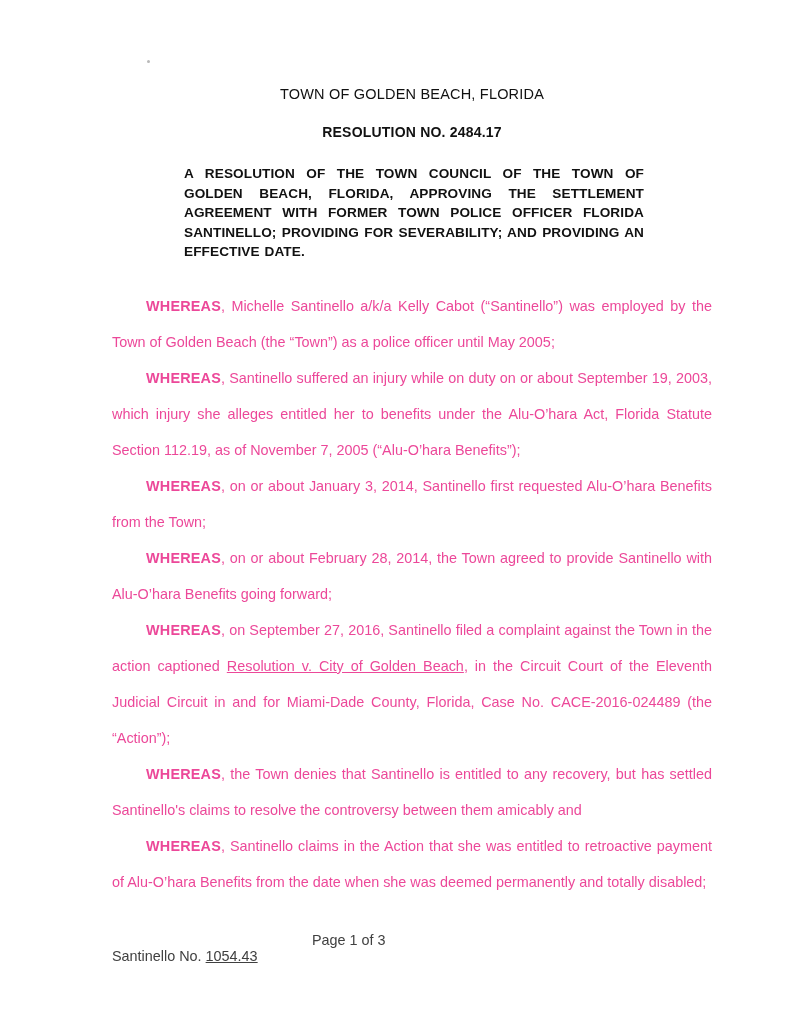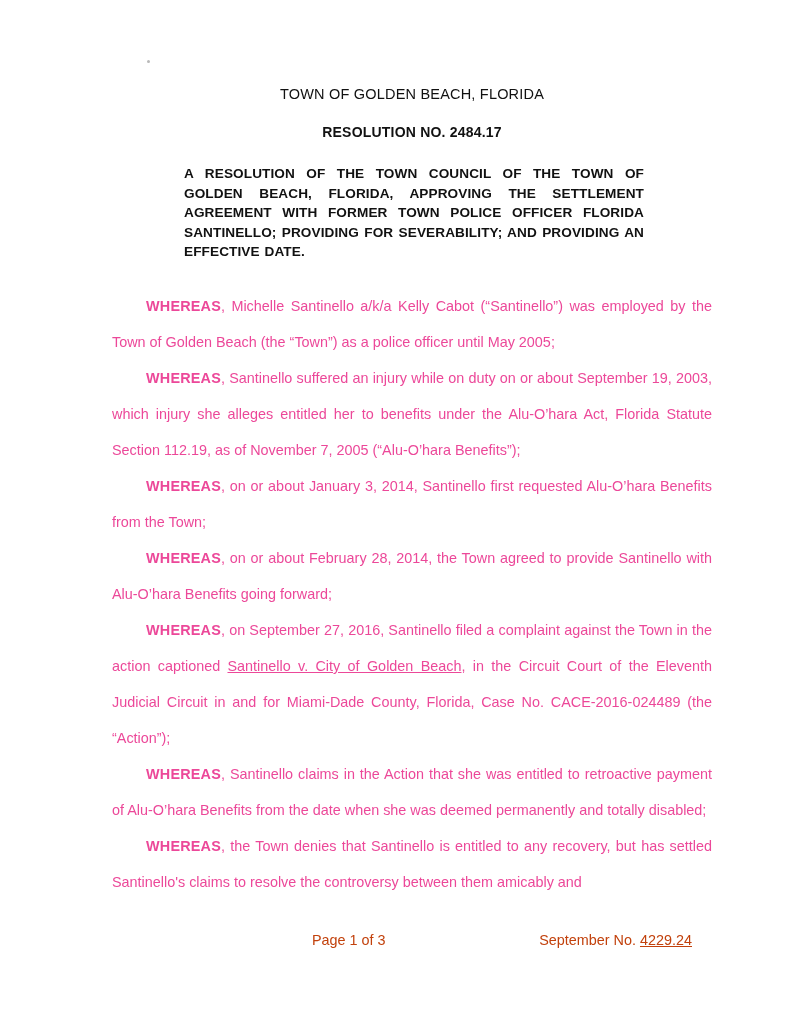--- a/index.html
+++ b/index.html
@@ -75,21 +75,22 @@
     text-decoration: underline;
   }
   .footer {
     position: absolute;
     left: 112px;
     top: 932px;
     width: 600px;
     font-size: 14.4px;
     display: flex;
     justify-content: space-between;
-    color: #c2410c;
+    color: #404040;
+    flex-direction: column;
   }
   .footer .left {
     padding-left: 200px;
   }
   .footer .right {
     padding-right: 20px;
   }
   .footer .u {
     text-decoration: underline;
   }
@@ -119,31 +120,31 @@
 
     <p class="para">
       <span class="lead">WHEREAS</span><span>, on or about January 3, 2014, Santinello first requested Alu-O’hara Benefits from the Town;</span>
     </p>
 
     <p class="para">
       <span class="lead">WHEREAS</span><span>, on or about February 28, 2014, the Town agreed to provide Santinello with Alu-O’hara Benefits going forward;</span>
     </p>
 
     <p class="para">
-      <span class="lead">WHEREAS</span><span>, on September 27, 2016, Santinello filed a complaint against the Town in the action captioned </span><span class="u">Santinello v. City of Golden Beach</span><span>, in the Circuit Court of the Eleventh Judicial Circuit in and for Miami-Dade County, Florida, Case No. CACE-2016-024489 (the “Action”);</span>
+      <span class="lead">WHEREAS</span><span>, on September 27, 2016, Santinello filed a complaint against the Town in the action captioned </span><span class="u">Resolution v. City of Golden Beach</span><span>, in the Circuit Court of the Eleventh Judicial Circuit in and for Miami-Dade County, Florida, Case No. CACE-2016-024489 (the “Action”);</span>
+    </p>
+
+    <p class="para">
+      <span class="lead">WHEREAS</span><span>, the Town denies that Santinello is entitled to any recovery, but has settled Santinello's claims to resolve the controversy between them amicably and</span>
     </p>
 
     <p class="para">
       <span class="lead">WHEREAS</span><span>, Santinello claims in the Action that she was entitled to retroactive payment of Alu-O’hara Benefits from the date when she was deemed permanently and totally disabled;</span>
     </p>
 
-    <p class="para">
-      <span class="lead">WHEREAS</span><span>, the Town denies that Santinello is entitled to any recovery, but has settled Santinello's claims to resolve the controversy between them amicably and</span>
-    </p>
-
   </div>
 
   <div class="footer">
     <span class="left">Page 1 of 3</span>
-    <span class="right"><span>September No. </span><span class="u">4229.24</span></span>
+    <span class="right"><span>Santinello No. </span><span class="u">1054.43</span></span>
   </div>
 
 </div>
 
 </body></html>

